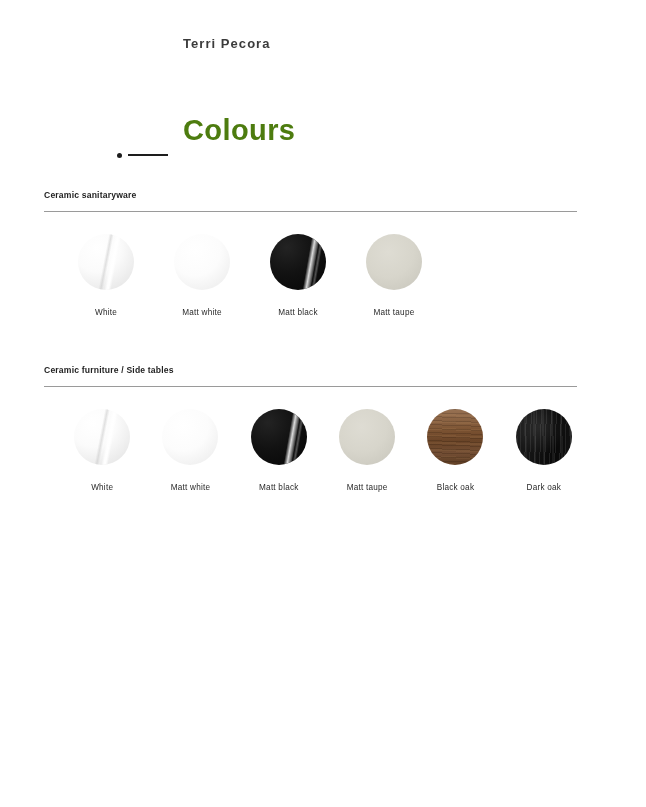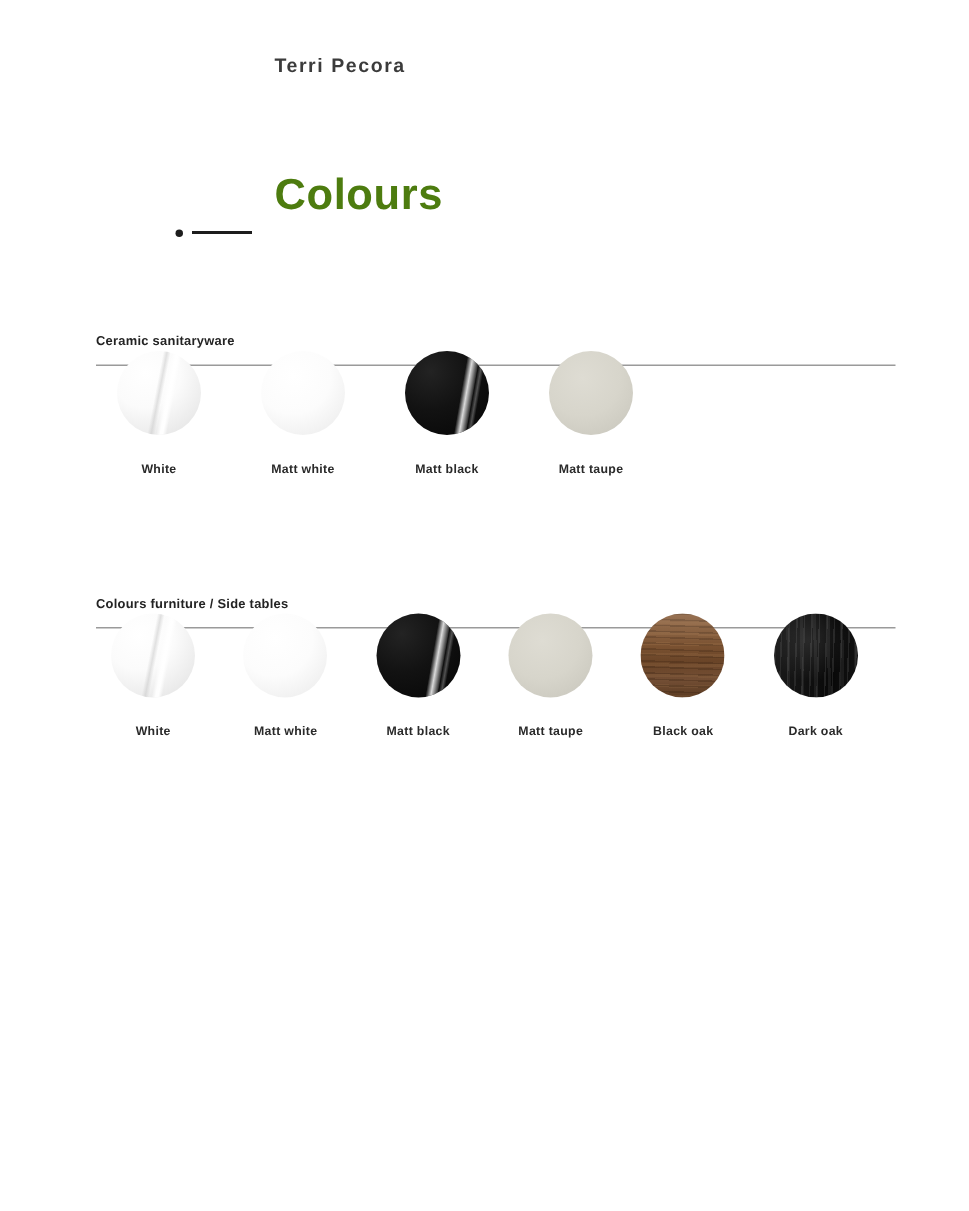--- a/index.html
+++ b/index.html
@@ -68,23 +68,22 @@
     left: 11px;
     top: 4px;
     width: 40px;
     height: 2px;
     background: #1d1d1d;
   }
 
   
   .section {
     position: absolute;
-    left: 64px;
+    left: 44px;
     width: 534px;
-    margin-top: 32px;
   }
   .section-1 { top: 190px; }
   .section-2 { top: 365px; }
 
   .section-title {
     font-size: 8.6px;
     font-weight: 700;
     color: #232323;
     letter-spacing: 0.18px;
     white-space: nowrap;
@@ -106,21 +105,20 @@
   }
   .row-1 { top: 234px; }
   .row-2 { top: 409px; }
 
   .swatch {
     width: 100px;
     display: flex;
     flex-direction: column;
     align-items: center;
     margin-right: 0;
-    font-weight: bold;
   }
   .swatch-row .swatch + .swatch { margin-left: -4px; }
 
   .chip {
     width: 56px;
     height: 56px;
     border-radius: 50%;
     position: relative;
     overflow: hidden;
     flex: none;
@@ -304,21 +302,21 @@
       <div class="chip finish-gloss-black"></div>
       <div class="swatch-label">Matt black</div>
     </div>
     <div class="swatch">
       <div class="chip finish-matt-taupe"></div>
       <div class="swatch-label">Matt taupe</div>
     </div>
   </div>
 
   <div class="section section-2">
-    <div class="section-title">Colours furniture / Side tables</div>
+    <div class="section-title">Ceramic furniture / Side tables</div>
     <div class="section-rule"></div>
   </div>
 
   <div class="swatch-row row-2">
     <div class="swatch">
       <div class="chip finish-gloss-white"></div>
       <div class="swatch-label">White</div>
     </div>
     <div class="swatch">
       <div class="chip finish-matt-white"></div>

